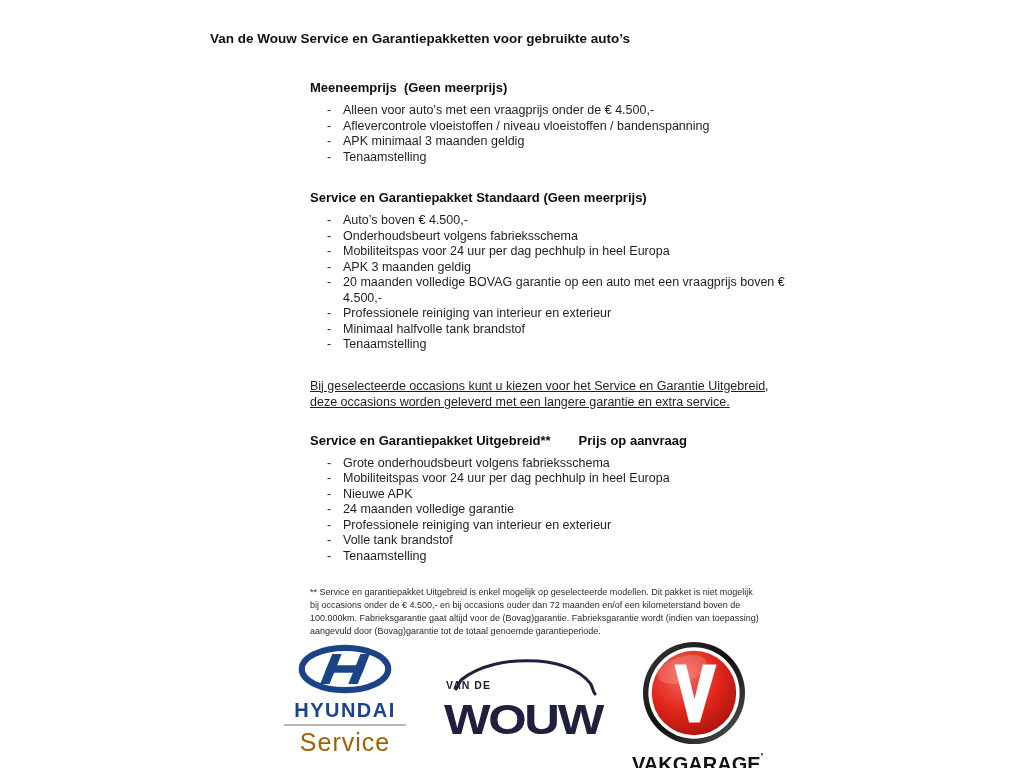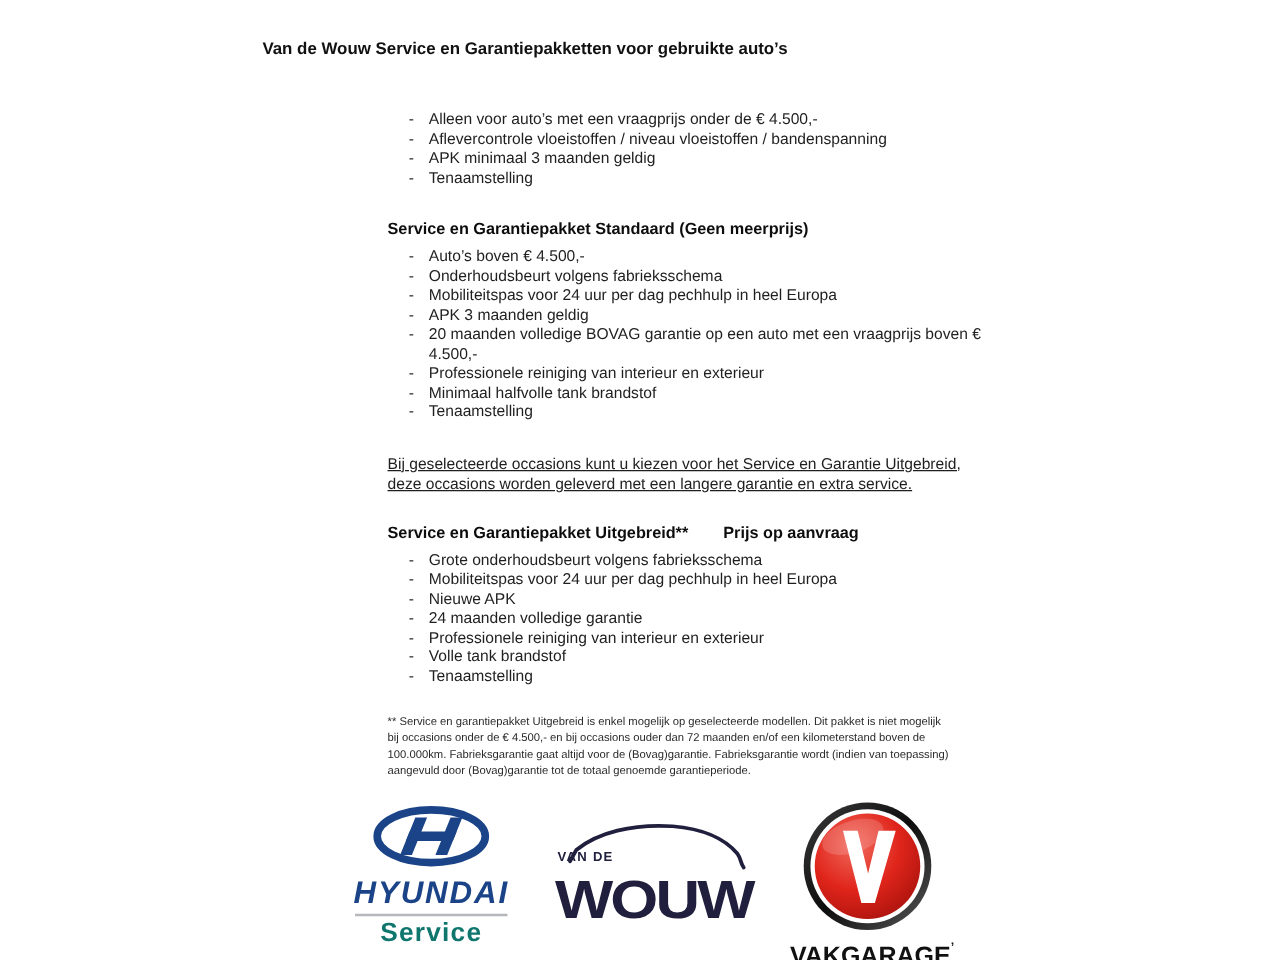--- a/index.html
+++ b/index.html
@@ -27,40 +27,41 @@
   .intermezzo div { white-space:nowrap; }
 
   .footnote { margin-top:22px; font-size:9px; line-height:13px; color:#2a2a2a; }
   .footnote div { white-space:nowrap; }
 
   .logos { position:absolute; left:0; top:640px; width:1024px; height:128px; }
   .logo { position:absolute; }
   .logo svg text { font-family:"Liberation Sans", sans-serif; }
 
   .logo-hyundai { left:278px; top:4px; width:134px; text-align:center; }
-  .hy-word { font-size:25px; font-weight:bold; letter-spacing:1.5px; color:#1b4488; margin-top:1px;font-style:italic; }
+  .hy-word { font-size:20px; font-weight:bold; letter-spacing:1.5px; color:#1b4488; margin-top:1px; }
   .hy-rule { height:2px; background:#b5b7ba; margin:2px 6px 2px 6px; }
-  .hy-service { font-size:21px; font-weight:bold; letter-spacing:1px; color:#0f766e; }
+  .hy-service { font-size:25px; font-weight:normal; letter-spacing:1px; color:#a16207; }
 
   .logo-wouw { left:443px; top:16px; width:162px; }
 
   .logo-vakgarage { left:632px; top:0; width:124px; text-align:center; }
   .vak-word { font-size:20px; font-weight:bold; color:#111; margin-top:2px; white-space:nowrap; }
   .vak-tick { font-size:10px; vertical-align:10px; }
 </style>
 </head>
 <body>
 
 <div class="page">
 
   <div class="doc-title">Van de Wouw Service en Garantiepakketten voor gebruikte auto’s</div>
 
   <div class="content">
 
     <section class="pkg pkg-meeneemprijs">
+      <div class="sec-heading">Meeneemprijs  (Geen meerprijs)</div>
       <div class="bullets">
           <div class="bullet-row">
             <span class="dash">-</span>
             <span class="bullet-text">Alleen voor auto’s met een vraagprijs onder de € 4.500,-</span>
           </div>
           <div class="bullet-row">
             <span class="dash">-</span>
             <span class="bullet-text">Aflevercontrole vloeistoffen / niveau vloeistoffen / bandenspanning</span>
           </div>
           <div class="bullet-row">

